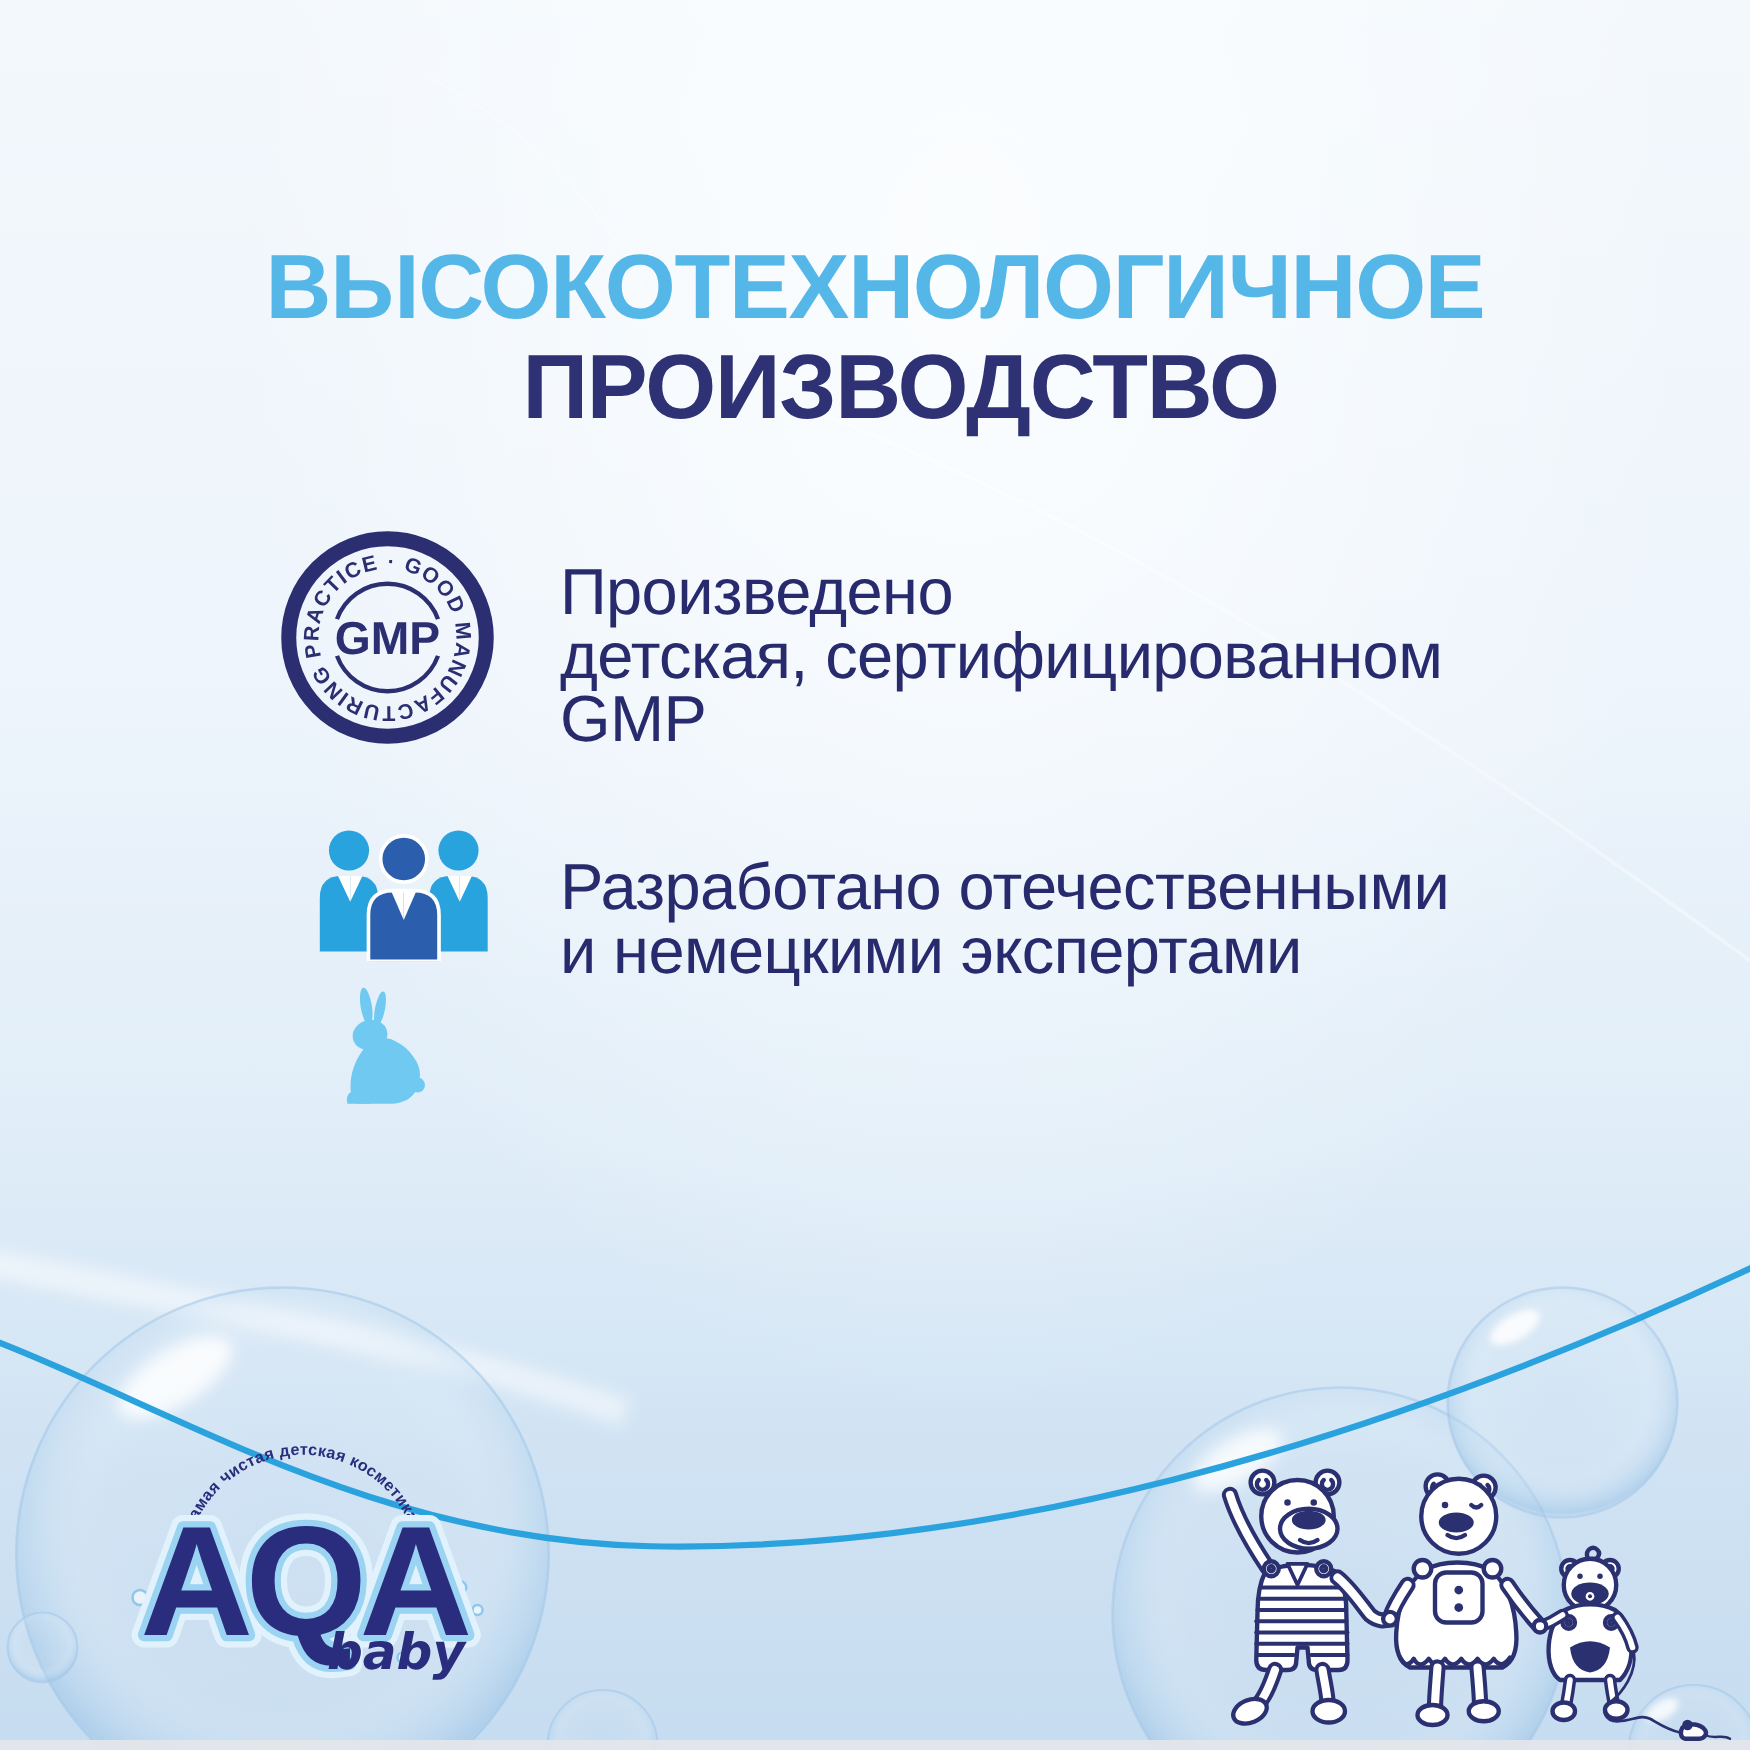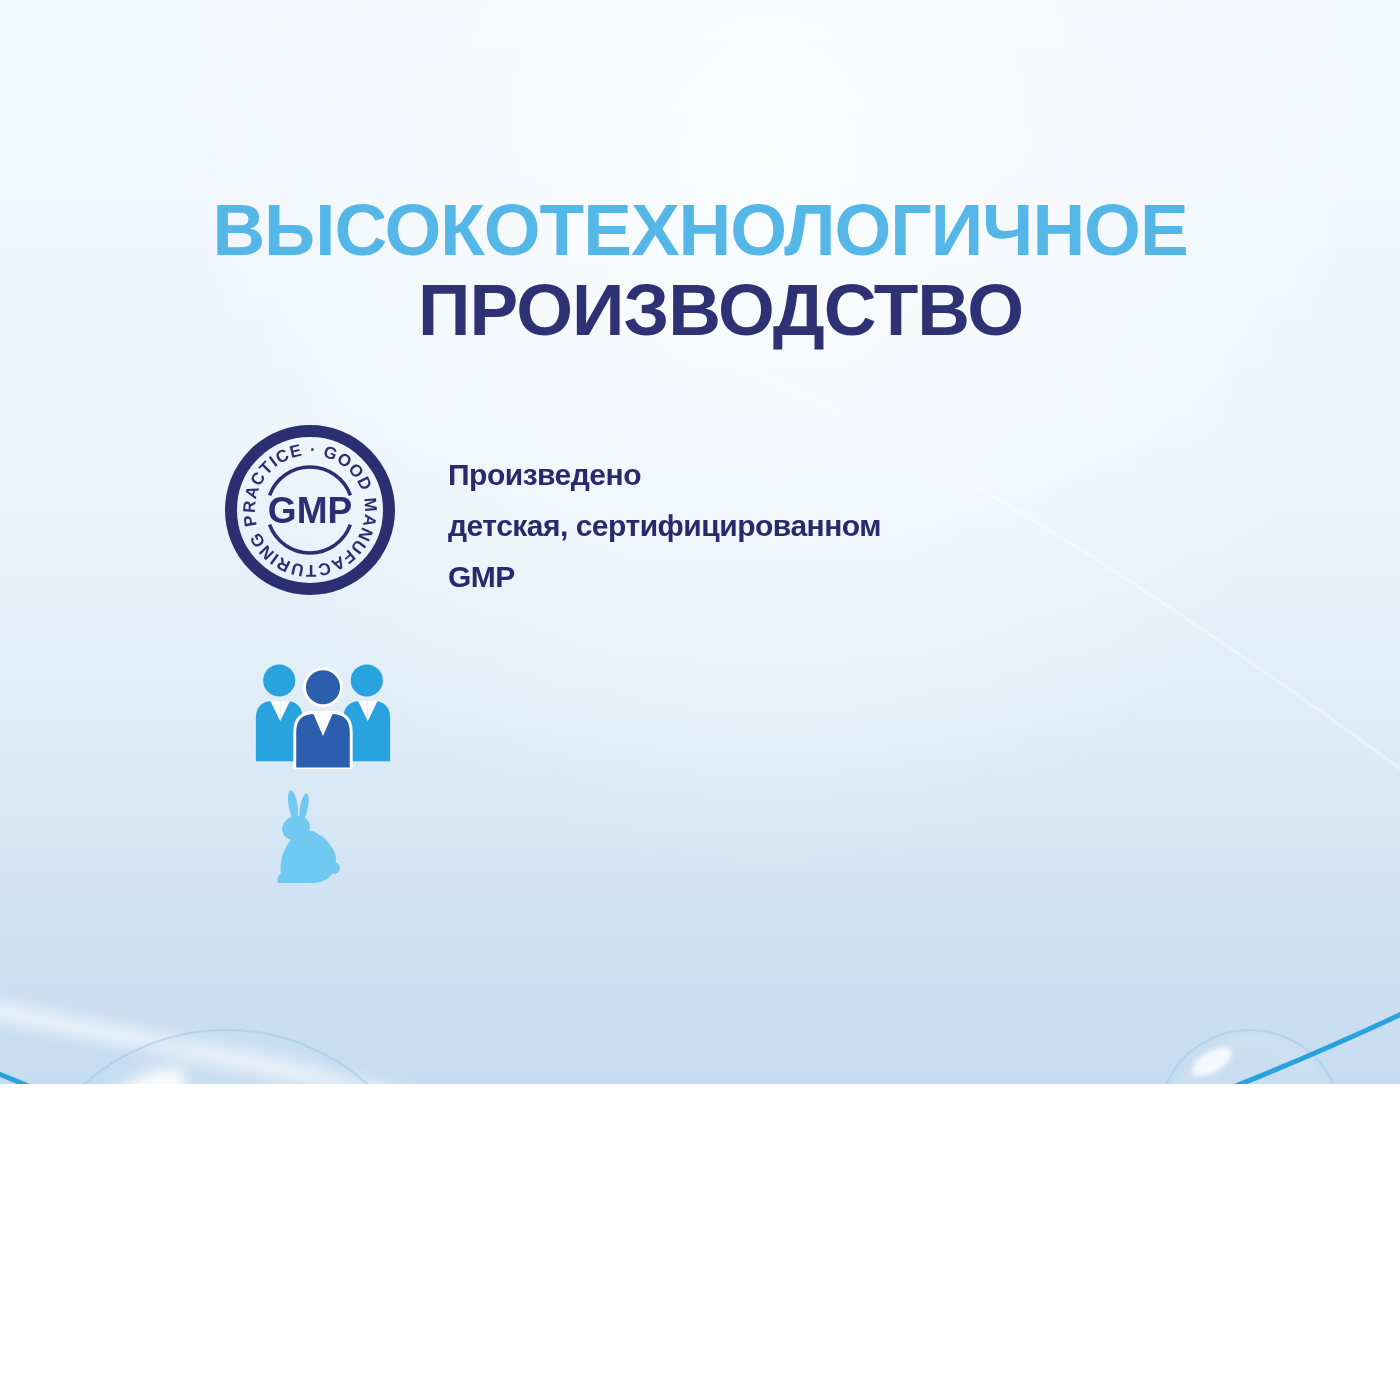--- a/index.html
+++ b/index.html
@@ -1,31 +1,31 @@
 <!DOCTYPE html>
 <html><head>
 <meta charset="utf-8">
 <style>
   html,body{margin:0;padding:0;}
   .canvas{
-    position:relative;width:1400px;height:1084px;overflow:hidden;
+    position:relative;width:1400px;height:1400px;overflow:hidden;
     font-family:"Liberation Sans",sans-serif;
     background:
       radial-gradient(ellipse at 55% 15%, rgba(252,254,255,.9) 0%, rgba(252,254,255,0) 55%),
       linear-gradient(180deg,#f3f8fc 0%,#edf4fb 40%,#e0edf8 65%,#cfe2f3 85%,#c6dcf0 100%);
   }
   .decor{position:absolute;left:0;top:0;width:1400px;height:1400px;}
   .title{
     position:absolute;top:190px;left:0;width:1400px;text-align:center;
     font-weight:700;line-height:80px;letter-spacing:-1px;margin:0;
   }
   .title .t1{display:block;font-size:73px;color:#55b7e8;}
   .title .t2{display:block;font-size:73px;color:#2e3173;margin-left:41px;}
   .feat{
-    position:absolute;left:448px;font-size:30px;font-weight:700;
+    position:absolute;left:448px;font-size:52px;font-weight:400;
     color:#272b6d;line-height:51px;letter-spacing:-0.5px;
   }
   .feat-1{top:449px;}
   .feat-2{top:685px;}
   .feat-3{top:830px;left:455px;}
   .icon-abs{position:absolute;}
   .stamp{left:222px;top:422px;width:176px;height:176px;}
   .people{left:250px;top:660px;width:146px;height:109px;}
   .rabbit{left:266px;top:788px;width:92px;height:100px;}
   .logo{left:82px;top:1128px;width:320px;height:235px;}
@@ -122,20 +122,24 @@
       <polygon points="121,42 131,42 121,63" fill="#ffffff"></polygon>
     </g>
     <g>
       <circle cx="75" cy="28" r="19" fill="#2b5fad" stroke="#ffffff" stroke-width="3"></circle>
       <path d="M 46,112 L 46,74 Q 46,54 66,54 L 84,54 Q 104,54 104,74 L 104,112 Z" fill="#2b5fad" stroke="#ffffff" stroke-width="3"></path>
       <polygon points="65,55 75,55 75,78" fill="#ffffff"></polygon>
       <polygon points="75,55 85,55 75,78" fill="#ffffff"></polygon>
     </g>
   </svg>
 
+  <div class="feat feat-2">
+    <div>Разработано отечественными</div>
+    <div>и немецкими экспертами</div>
+  </div>
 
   <svg class="icon-abs rabbit" viewBox="0 0 92 100">
     <g fill="#6fc9f0">
       <ellipse cx="27" cy="17" rx="4.5" ry="15" transform="rotate(-9 27 17)"></ellipse>
       <ellipse cx="38" cy="19" rx="4" ry="14" transform="rotate(11 38 19)"></ellipse>
       <ellipse cx="30" cy="40" rx="14" ry="12" transform="rotate(-14 30 40)"></ellipse>
       <path d="M 16,92 C 12,78 16,62 26,50 C 34,42 44,40 52,46 C 64,52 70,64 69,76 C 68,88 60,94 48,95 L 22,95 C 18,95 16,94 16,92 Z"></path>
       <ellipse cx="52" cy="72" rx="18" ry="20"></ellipse>
       <circle cx="68" cy="80" r="6"></circle>
       <path d="M 12,95 L 30,95 C 32,90 28,84 22,84 C 14,84 10,88 12,95 Z"></path>

